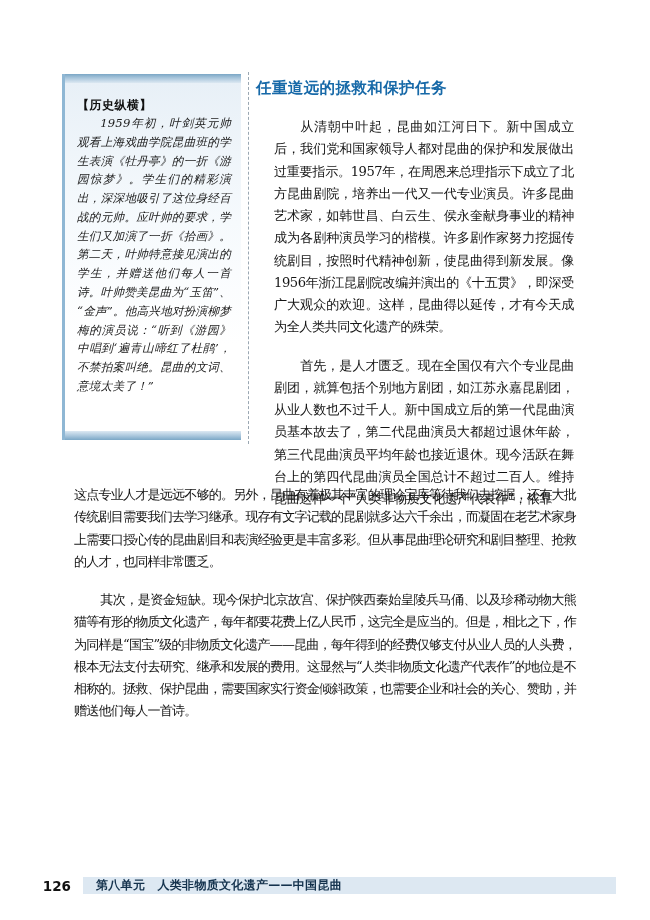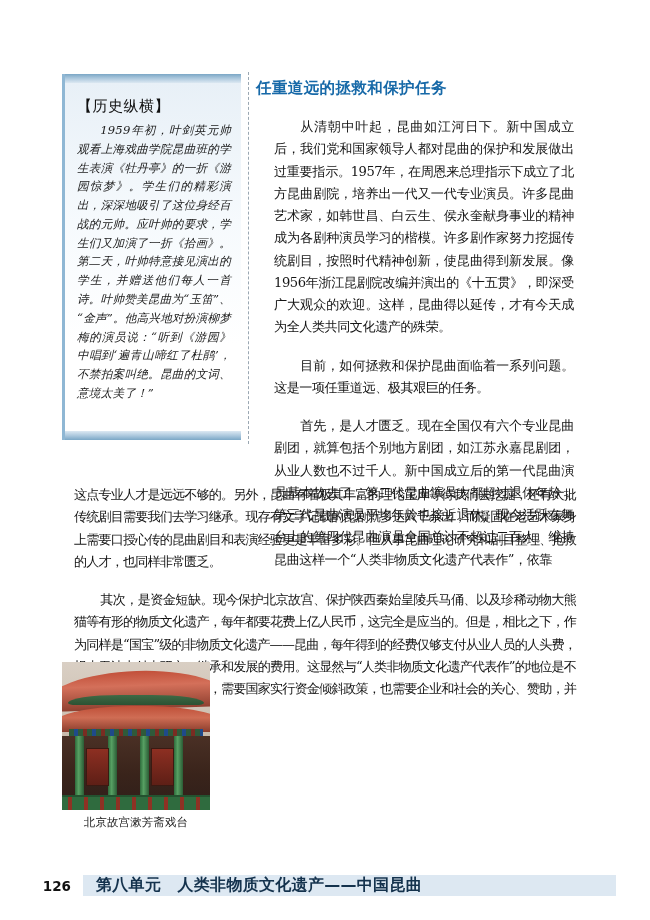--- a/index.html
+++ b/index.html
@@ -62,25 +62,24 @@
     position: absolute;
     left: 0;
     top: 9px;
     width: 176px;
     bottom: 9px;
     background: linear-gradient(to bottom, #e8f0f7 0%, #f6fafd 40%, #ffffff 75%, #ffffff 100%);
     box-sizing: border-box;
     padding: 14px 10px 8px 12px;
   }
   .hb-heading {
-    font-size: 15px;
-    font-weight: normal;
+    font-size: 12px;
+    font-weight: bold;
     color: #111;
     font-family: "DejaVu Sans", "Liberation Sans", sans-serif;
-    margin-bottom: 5px;
     letter-spacing: 0.5px;
   }
   .hb-body {
     font-size: 11.6px;
     line-height: 1.62;
     text-align: justify;
     text-justify: inter-ideograph;
     font-family: "DejaVu Serif", "Liberation Serif", serif;
     font-style: italic;
     color: #1b1b1b;
@@ -236,21 +235,21 @@
     width: 3px;
     background: #1b1b1b;
   }
   .footer .band {
     flex: 1;
     background: #dde8f2;
     display: flex;
     align-items: center;
     padding-left: 13px;
     box-sizing: border-box;
-    font-size: 16px;
+    font-size: 12px;
     font-weight: bold;
     color: #14324d;
     font-family: "DejaVu Sans", "Liberation Sans", sans-serif;
     letter-spacing: 0.3px;
   }
 </style>
 </head>
 <body>
 
 <div class="page">
@@ -263,47 +262,28 @@
       <div class="hb-heading">【历史纵横】</div>
       <div class="hb-body">1959年初，叶剑英元帅观看上海戏曲学院昆曲班的学生表演《牡丹亭》的一折《游园惊梦》。学生们的精彩演出，深深地吸引了这位身经百战的元帅。应叶帅的要求，学生们又加演了一折《拾画》。第二天，叶帅特意接见演出的学生，并赠送他们每人一首诗。叶帅赞美昆曲为“玉笛”、“金声”。他高兴地对扮演柳梦梅的演员说：“听到《游园》中唱到‘遍青山啼红了杜鹃’，不禁拍案叫绝。昆曲的文词、意境太美了！”</div>
     </div>
     <div class="bar bar-bottom"></div>
   </div>
 
   <div class="divider"></div>
 
   <div class="right-col">
     <p class="cn tight">从清朝中叶起，昆曲如江河日下。新中国成立后，我们党和国家领导人都对昆曲的保护和发展做出过重要指示。1957年，在周恩来总理指示下成立了北方昆曲剧院，培养出一代又一代专业演员。许多昆曲艺术家，如韩世昌、白云生、侯永奎献身事业的精神成为各剧种演员学习的楷模。许多剧作家努力挖掘传统剧目，按照时代精神创新，使昆曲得到新发展。像1956年浙江昆剧院改编并演出的《十五贯》，即深受广大观众的欢迎。这样，昆曲得以延传，才有今天成为全人类共同文化遗产的殊荣。</p>
-    <p class="cn tight">目前，如何拯救和保护昆曲面临着一系列问题。这是一项任重道远、极其艰巨的任务。</p>
     <p class="cn tight">首先，是人才匮乏。现在全国仅有六个专业昆曲剧团，就算包括个别地方剧团，如江苏永嘉昆剧团，从业人数也不过千人。新中国成立后的第一代昆曲演员基本故去了，第二代昆曲演员大都超过退休年龄，第三代昆曲演员平均年龄也接近退休。现今活跃在舞台上的第四代昆曲演员全国总计不超过二百人。维持昆曲这样一个“人类非物质文化遗产代表作”，依靠</p>
   </div>
 
   <div class="full-col">
     <p class="cn tighter" style="text-indent:0;">这点专业人才是远远不够的。另外，昆曲有着极其丰富的理论宝库等待我们去挖掘，还有大批传统剧目需要我们去学习继承。现存有文字记载的昆剧就多达六千余出，而凝固在老艺术家身上需要口授心传的昆曲剧目和表演经验更是丰富多彩。但从事昆曲理论研究和剧目整理、抢救的人才，也同样非常匮乏。</p>
     <p class="cn tighter">其次，是资金短缺。现今保护北京故宫、保护陕西秦始皇陵兵马俑、以及珍稀动物大熊猫等有形的物质文化遗产，每年都要花费上亿人民币，这完全是应当的。但是，相比之下，作为同样是“国宝”级的非物质文化遗产——昆曲，每年得到的经费仅够支付从业人员的人头费，根本无法支付去研究、继承和发展的费用。这显然与“人类非物质文化遗产代表作”的地位是不相称的。拯救、保护昆曲，需要国家实行资金倾斜政策，也需要企业和社会的关心、赞助，并赠送他们每人一首诗。</p>
   </div>
 
-  <div class="photo-wrap">
-    <div class="photo">
-      <div class="sky"></div>
-      <div class="roof-a"></div>
-      <div class="roof-ridge"></div>
-      <div class="roof-b"></div>
-      <div class="frieze"></div>
-      <div class="hall"></div>
-      <div class="col c1"></div>
-      <div class="col c2"></div>
-      <div class="col c3"></div>
-      <div class="col c4"></div>
-      <div class="door d1"></div>
-      <div class="door d2"></div>
-      <div class="rail"></div>
-    </div>
-    <div class="photo-caption">北京故宫漱芳斋戏台</div>
-  </div>
 
 
   <div class="footer">
     <div class="pageno">126</div>
     <div class="rule"></div>
     <div class="band">第八单元　人类非物质文化遗产——中国昆曲</div>
   </div>
 
 </div>
 

